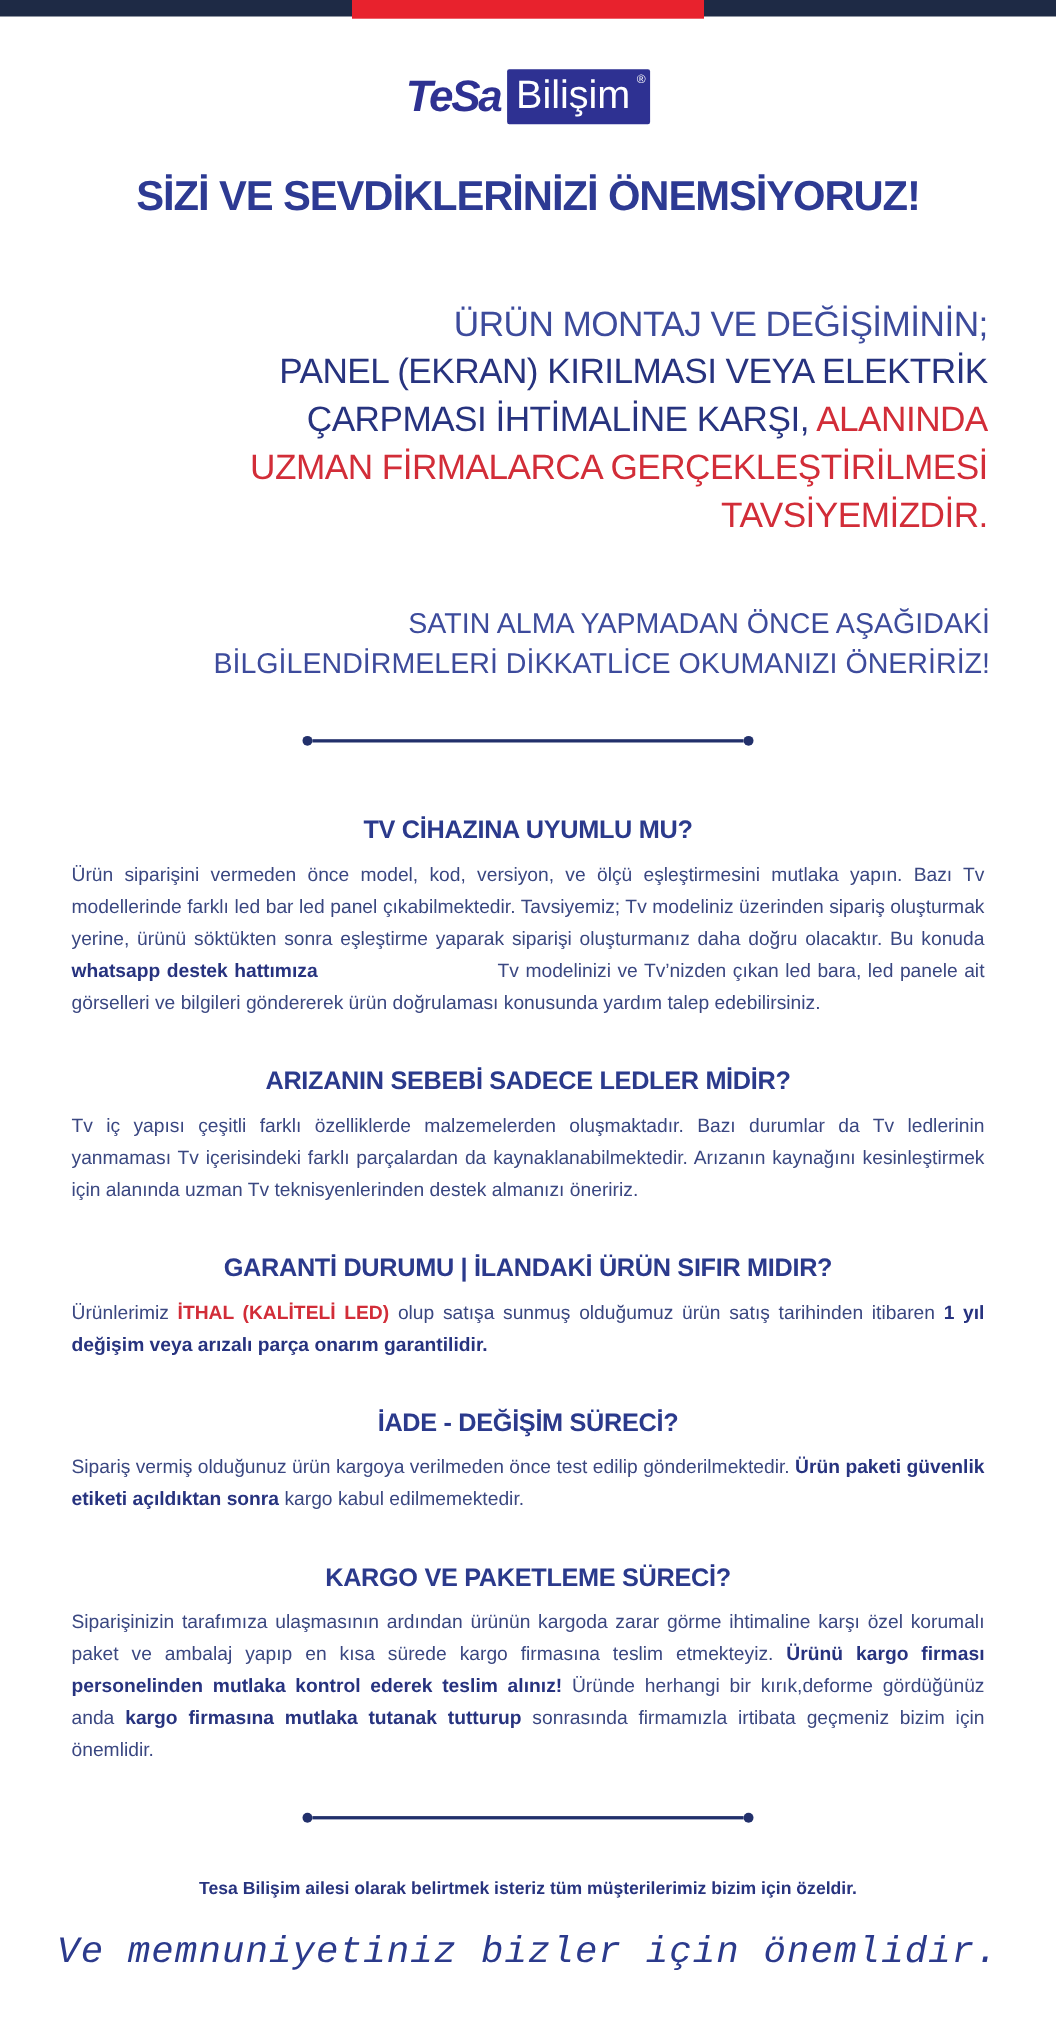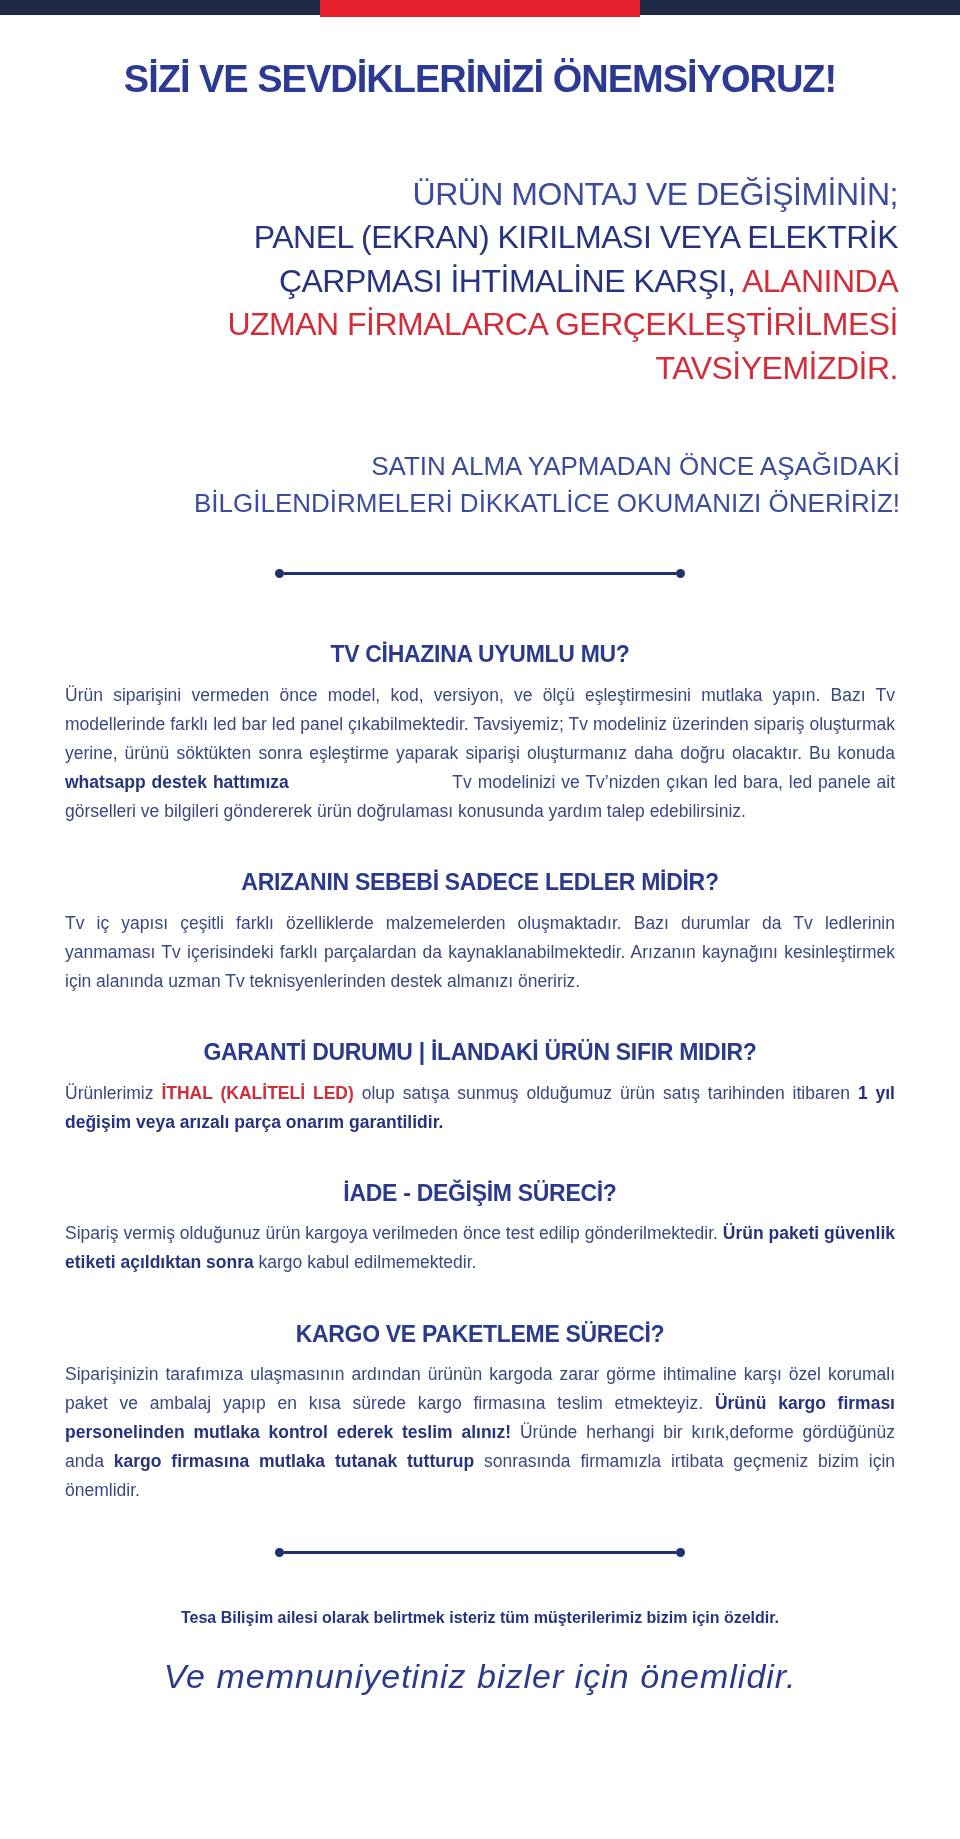--- a/index.html
+++ b/index.html
@@ -88,34 +88,41 @@
   .run-red-bold{font-weight:700;color:var(--red-text);}
   .run-gap{display:inline-block;width:158px;height:1px;}
 
   
   .closing{
     margin:52px 65px 0;text-align:center;
     font-size:16px;font-weight:700;color:var(--statement-navy);
   }
   .script-line{
     margin:30px auto 0;text-align:center;
-    font-family:Liberation Sans, sans-serif;
+    font-family:Liberation Mono, monospace;
     font-style:italic;font-weight:400;
     font-size:34px;color:var(--heading-indigo);letter-spacing:1px;
   }
 </style>
 </head>
 <body>
 
 <div class="page">
 
   <header class="topbar">
     <div class="topbar-red"></div>
   </header>
 
+  <div class="logo">
+    <span class="logo-tesa">TeSa</span>
+    <span class="logo-box">
+      <span>Bilişim</span>
+      <span class="reg">®</span>
+    </span>
+  </div>
 
   <h1 class="headline">SİZİ VE SEVDİKLERİNİZİ ÖNEMSİYORUZ!</h1>
 
   <div class="statement"><span class="run run-navy-light">ÜRÜN MONTAJ VE DEĞİŞİMİNİN;
 </span><span class="run run-navy-bold">PANEL (EKRAN) KIRILMASI VEYA ELEKTRİK
 ÇARPMASI İHTİMALİNE KARŞI, </span><span class="run run-red-light">ALANINDA
 UZMAN FİRMALARCA GERÇEKLEŞTİRİLMESİ
 TAVSİYEMİZDİR.</span></div>
 
   <div class="notice">SATIN ALMA YAPMADAN ÖNCE AŞAĞIDAKİ

